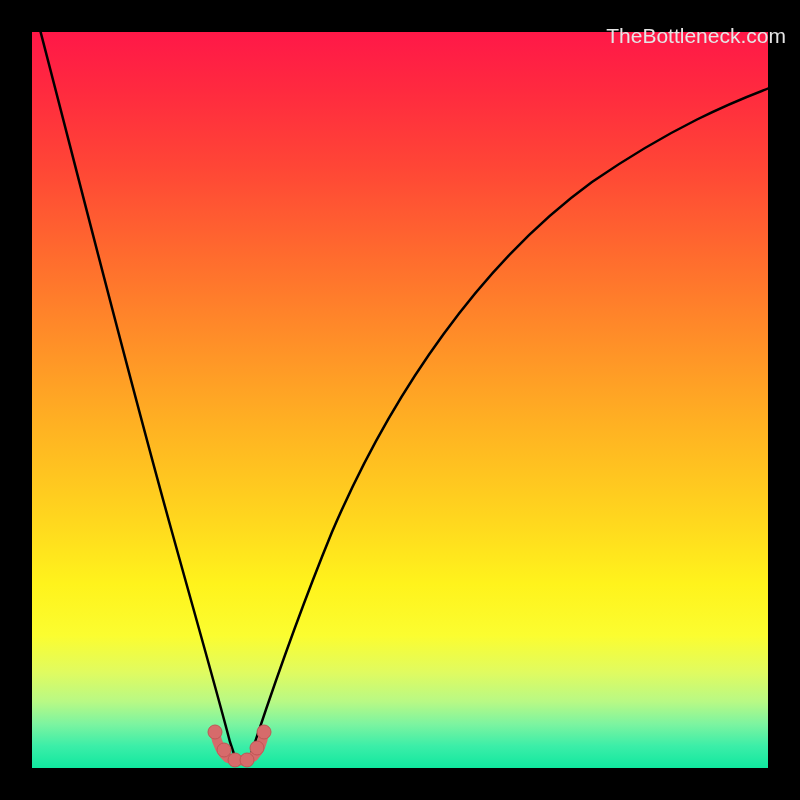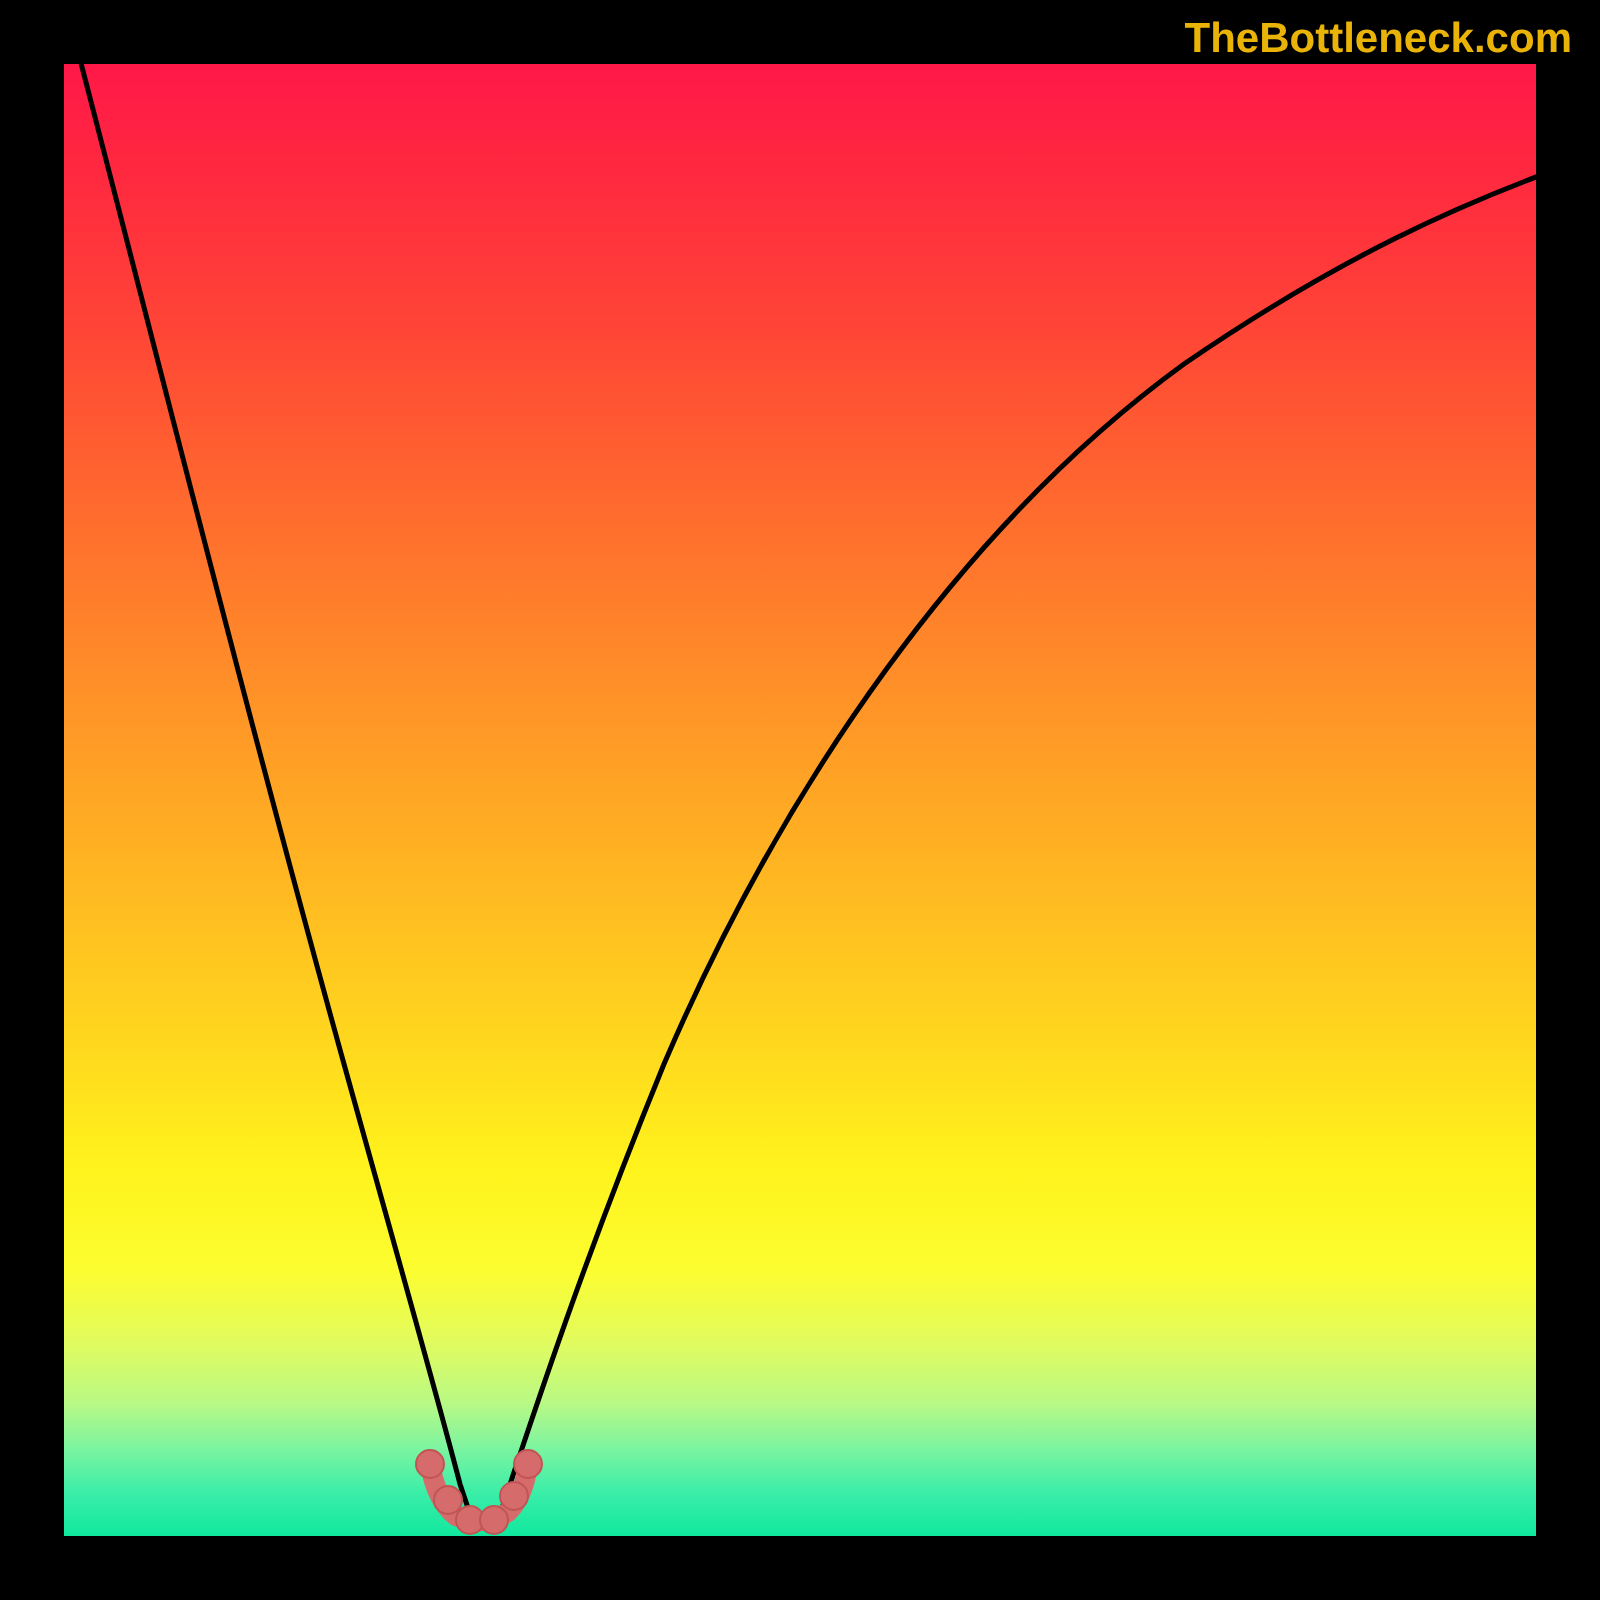--- a/index.html
+++ b/index.html
@@ -11,25 +11,25 @@
       font-family: Arial, sans-serif;
     }
     .outer {
       width: 800px;
       height: 800px;
       background: #000;
       position: relative;
     }
     .watermark {
       position: absolute;
-      top: 8px;
+      top: 24px;
       right: 14px;
-      color: #eab308;
+      color: #e5e5e5;
       font-size: 21px;
-      font-weight: bold;
+      font-weight: normal;
       z-index: 10;
     }
     .plot-area {
       position: absolute;
       left: 32px;
       top: 32px;
       width: 736px;
       height: 736px;
       overflow: hidden;
     }

